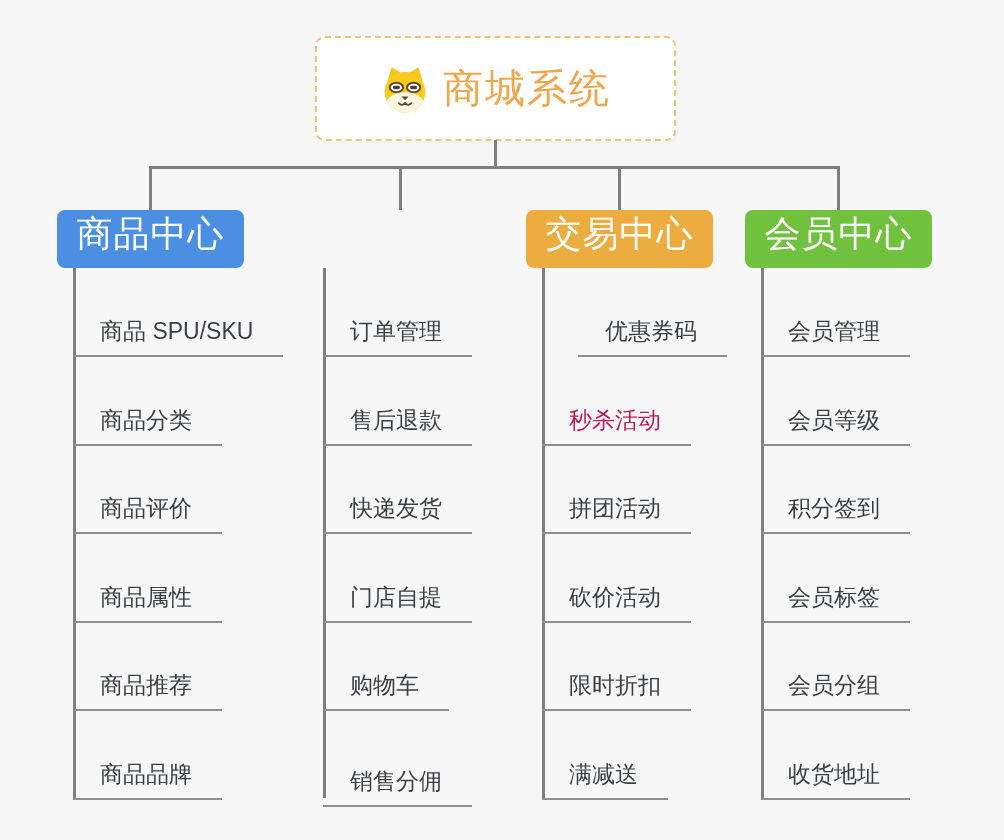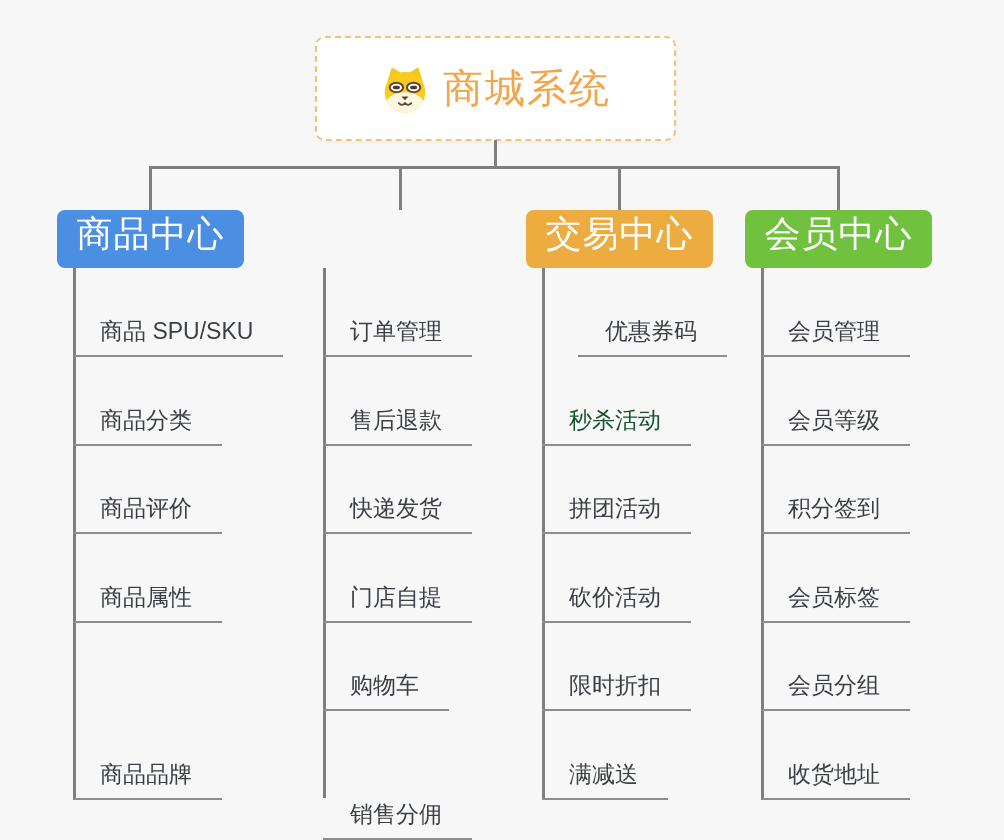--- a/index.html
+++ b/index.html
@@ -95,36 +95,37 @@
 
 <div class="line" style="left: 149px; top: 166px; width: 3px; height: 44px; background: rgb(127, 127, 127);"></div>
     <div class="branch-node" style="left: 57px; top: 210px; background: rgb(75, 143, 226); color: rgb(255, 255, 255);">
       <span>商品中心</span>
     </div>
     <div class="line" style="left: 73px; top: 268px; width: 3px; height: 530px; background: rgb(127, 127, 127);"></div>
     <div class="leaf" style="left: 73px; top: 317px; color: rgb(59, 63, 69); border-bottom-color: rgb(141, 141, 141);">商品 SPU/SKU</div>
     <div class="leaf" style="left: 73px; top: 406px; color: rgb(59, 63, 69); border-bottom-color: rgb(141, 141, 141);">商品分类</div>
     <div class="leaf" style="left: 73px; top: 494px; color: rgb(59, 63, 69); border-bottom-color: rgb(141, 141, 141);">商品评价</div>
     <div class="leaf" style="left: 73px; top: 583px; color: rgb(59, 63, 69); border-bottom-color: rgb(141, 141, 141);">商品属性</div>
+    <div class="leaf" style="left: 73px; top: 671px; color: rgb(59, 63, 69); border-bottom-color: rgb(141, 141, 141);">商品推荐</div>
     <div class="leaf" style="left: 73px; top: 760px; color: rgb(59, 63, 69); border-bottom-color: rgb(141, 141, 141);">商品品牌</div>
     <div class="line" style="left: 399px; top: 166px; width: 3px; height: 44px; background: rgb(127, 127, 127);"></div>
     <div class="line" style="left: 323px; top: 268px; width: 3px; height: 530px; background: rgb(127, 127, 127);"></div>
     <div class="leaf" style="left: 323px; top: 317px; color: rgb(59, 63, 69); border-bottom-color: rgb(141, 141, 141);">订单管理</div>
     <div class="leaf" style="left: 323px; top: 406px; color: rgb(59, 63, 69); border-bottom-color: rgb(141, 141, 141);">售后退款</div>
     <div class="leaf" style="left: 323px; top: 494px; color: rgb(59, 63, 69); border-bottom-color: rgb(141, 141, 141);">快递发货</div>
     <div class="leaf" style="left: 323px; top: 583px; color: rgb(59, 63, 69); border-bottom-color: rgb(141, 141, 141);">门店自提</div>
     <div class="leaf" style="left: 323px; top: 671px; color: rgb(59, 63, 69); border-bottom-color: rgb(141, 141, 141);">购物车</div>
-    <div class="leaf" style="left: 323px; top: 800px; color: rgb(59, 63, 69); border-bottom-color: rgb(141, 141, 141);">销售分佣</div>
+    <div class="leaf" style="left: 323px; top: 767px; color: rgb(59, 63, 69); border-bottom-color: rgb(141, 141, 141);">销售分佣</div>
     <div class="line" style="left: 618px; top: 166px; width: 3px; height: 44px; background: rgb(127, 127, 127);"></div>
     <div class="branch-node" style="left: 526px; top: 210px; background: rgb(236, 172, 63); color: rgb(255, 255, 255);">
       <span>交易中心</span>
     </div>
     <div class="line" style="left: 542px; top: 268px; width: 3px; height: 530px; background: rgb(127, 127, 127);"></div>
     <div class="leaf" style="left: 542px; top: 317px; color: rgb(59, 63, 69); border-bottom-color: rgb(141, 141, 141); margin-left: 36px;">优惠券码</div>
-    <div class="leaf" style="left: 542px; top: 406px; color: #14532d; border-bottom-color: rgb(141, 141, 141);">秒杀活动</div>
+    <div class="leaf" style="left: 542px; top: 406px; color: #be185d; border-bottom-color: rgb(141, 141, 141);">秒杀活动</div>
     <div class="leaf" style="left: 542px; top: 494px; color: rgb(59, 63, 69); border-bottom-color: rgb(141, 141, 141);">拼团活动</div>
     <div class="leaf" style="left: 542px; top: 583px; color: rgb(59, 63, 69); border-bottom-color: rgb(141, 141, 141);">砍价活动</div>
     <div class="leaf" style="left: 542px; top: 671px; color: rgb(59, 63, 69); border-bottom-color: rgb(141, 141, 141);">限时折扣</div>
     <div class="leaf" style="left: 542px; top: 760px; color: rgb(59, 63, 69); border-bottom-color: rgb(141, 141, 141);">满减送</div>
     <div class="line" style="left: 837px; top: 166px; width: 3px; height: 44px; background: rgb(127, 127, 127);"></div>
     <div class="branch-node" style="left: 745px; top: 210px; background: rgb(111, 193, 62); color: rgb(255, 255, 255);">
       <span>会员中心</span>
     </div>
     <div class="line" style="left: 761px; top: 268px; width: 3px; height: 530px; background: rgb(127, 127, 127);"></div>
     <div class="leaf" style="left: 761px; top: 317px; color: rgb(59, 63, 69); border-bottom-color: rgb(141, 141, 141);">会员管理</div>

